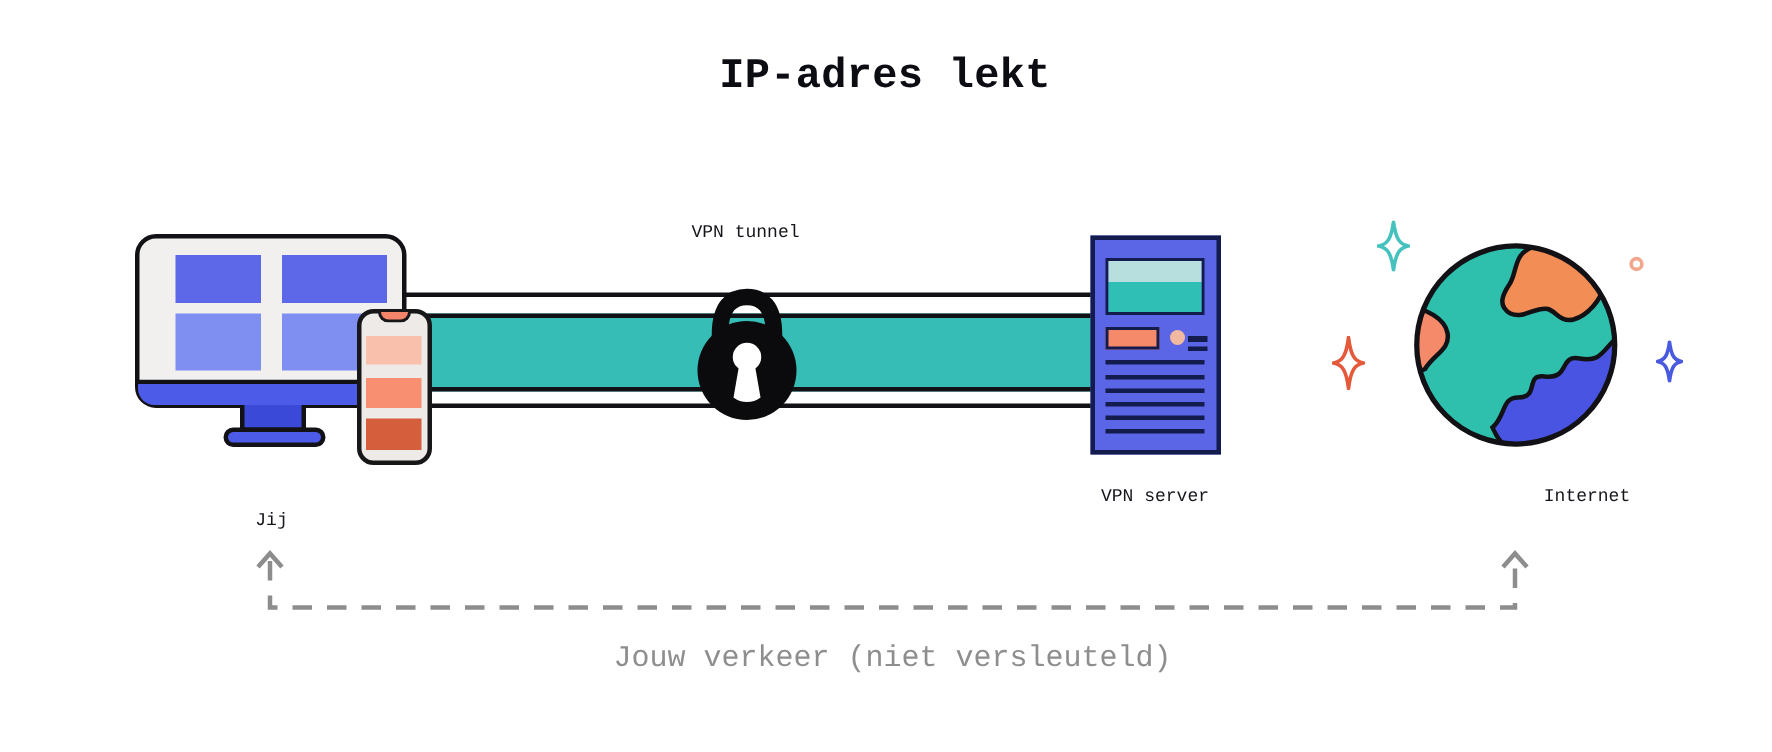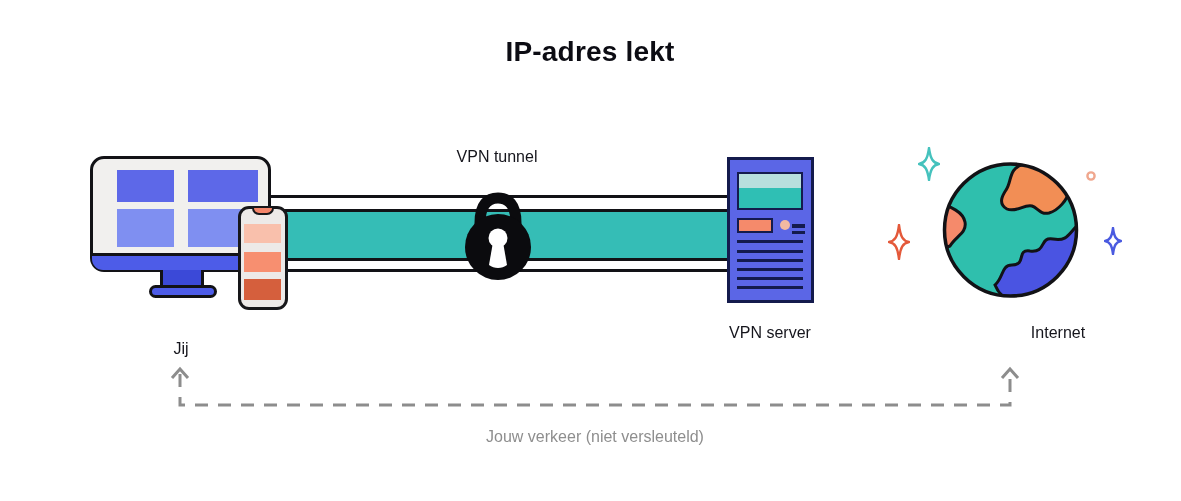--- a/index.html
+++ b/index.html
@@ -1,35 +1,35 @@
 <!DOCTYPE html>
 <html><head>
 <meta charset="utf-8">
 <style>
   html,body{margin:0;padding:0;background:#ffffff;}
   .stage{
     position:relative;width:1181px;height:501px;background:#ffffff;overflow:hidden;
-    font-family:Liberation Sans, sans-serif;
+    font-family:Liberation Mono, monospace;
   }
   .abs{position:absolute;}
   
   .title{
     left:590px;top:36px;transform:translateX(-50%);
     font-size:28px;font-weight:700;color:#0c0c13;letter-spacing:.2px;white-space:nowrap;
   }
   .node-label{
-    transform:translateX(-50%);font-size:16px;color:#15151c;white-space:nowrap;
+    transform:translateX(-50%);font-size:12px;color:#15151c;white-space:nowrap;
   }
   .tunnel-label{left:497px;top:148px;}
   .you-label{left:181px;top:340px;}
   .server-label{left:770px;top:324px;}
   .internet-label{left:1010px;top:324px;margin-left:48px;}
   .leak-caption{
     left:595px;top:428px;transform:translateX(-50%);
-    font-size:16px;color:#8e8e8e;white-space:nowrap;
+    font-size:20px;color:#8e8e8e;white-space:nowrap;
   }
   
   .tunnel-outer{
     left:252px;top:195px;width:476px;height:77px;box-sizing:border-box;
     background:#ffffff;border-top:3px solid #121216;border-bottom:3px solid #121216;z-index:1;
   }
   .tunnel-inner{
     left:252px;top:209px;width:476px;height:52px;box-sizing:border-box;
     background:#35bdb6;border-top:3px solid #121216;border-bottom:3px solid #121216;z-index:1;
   }

